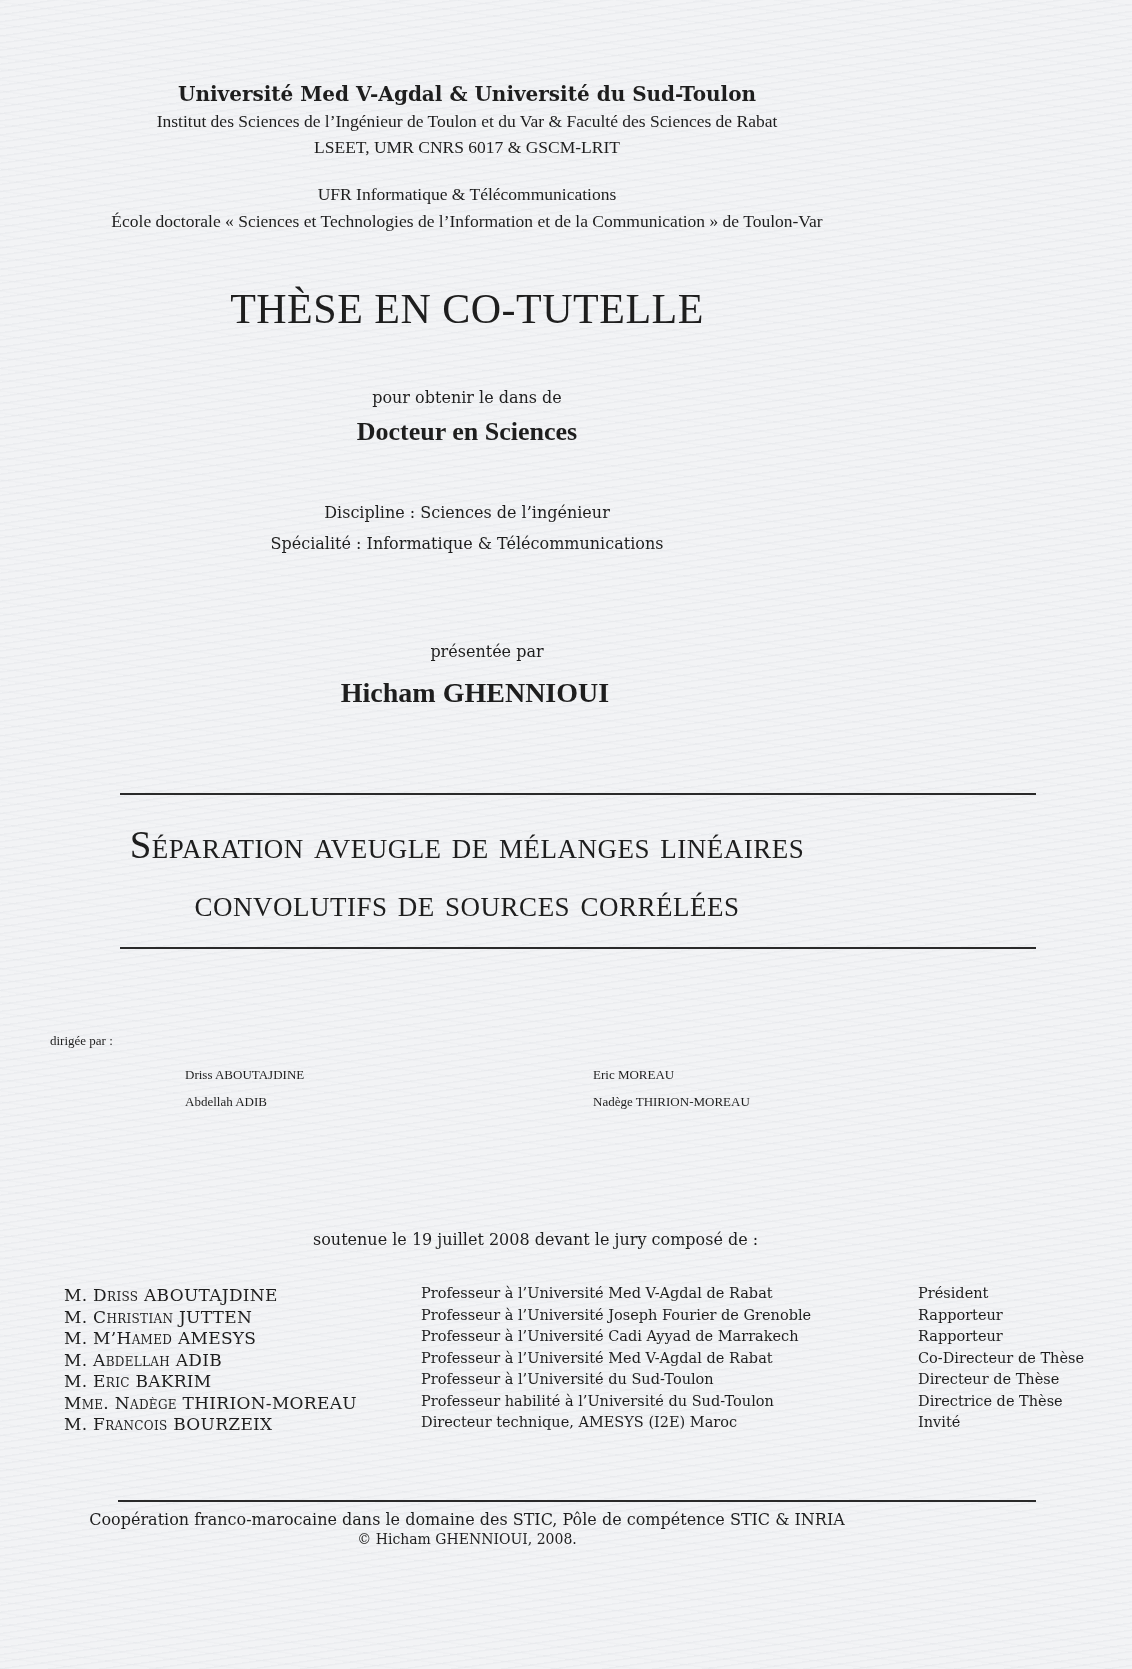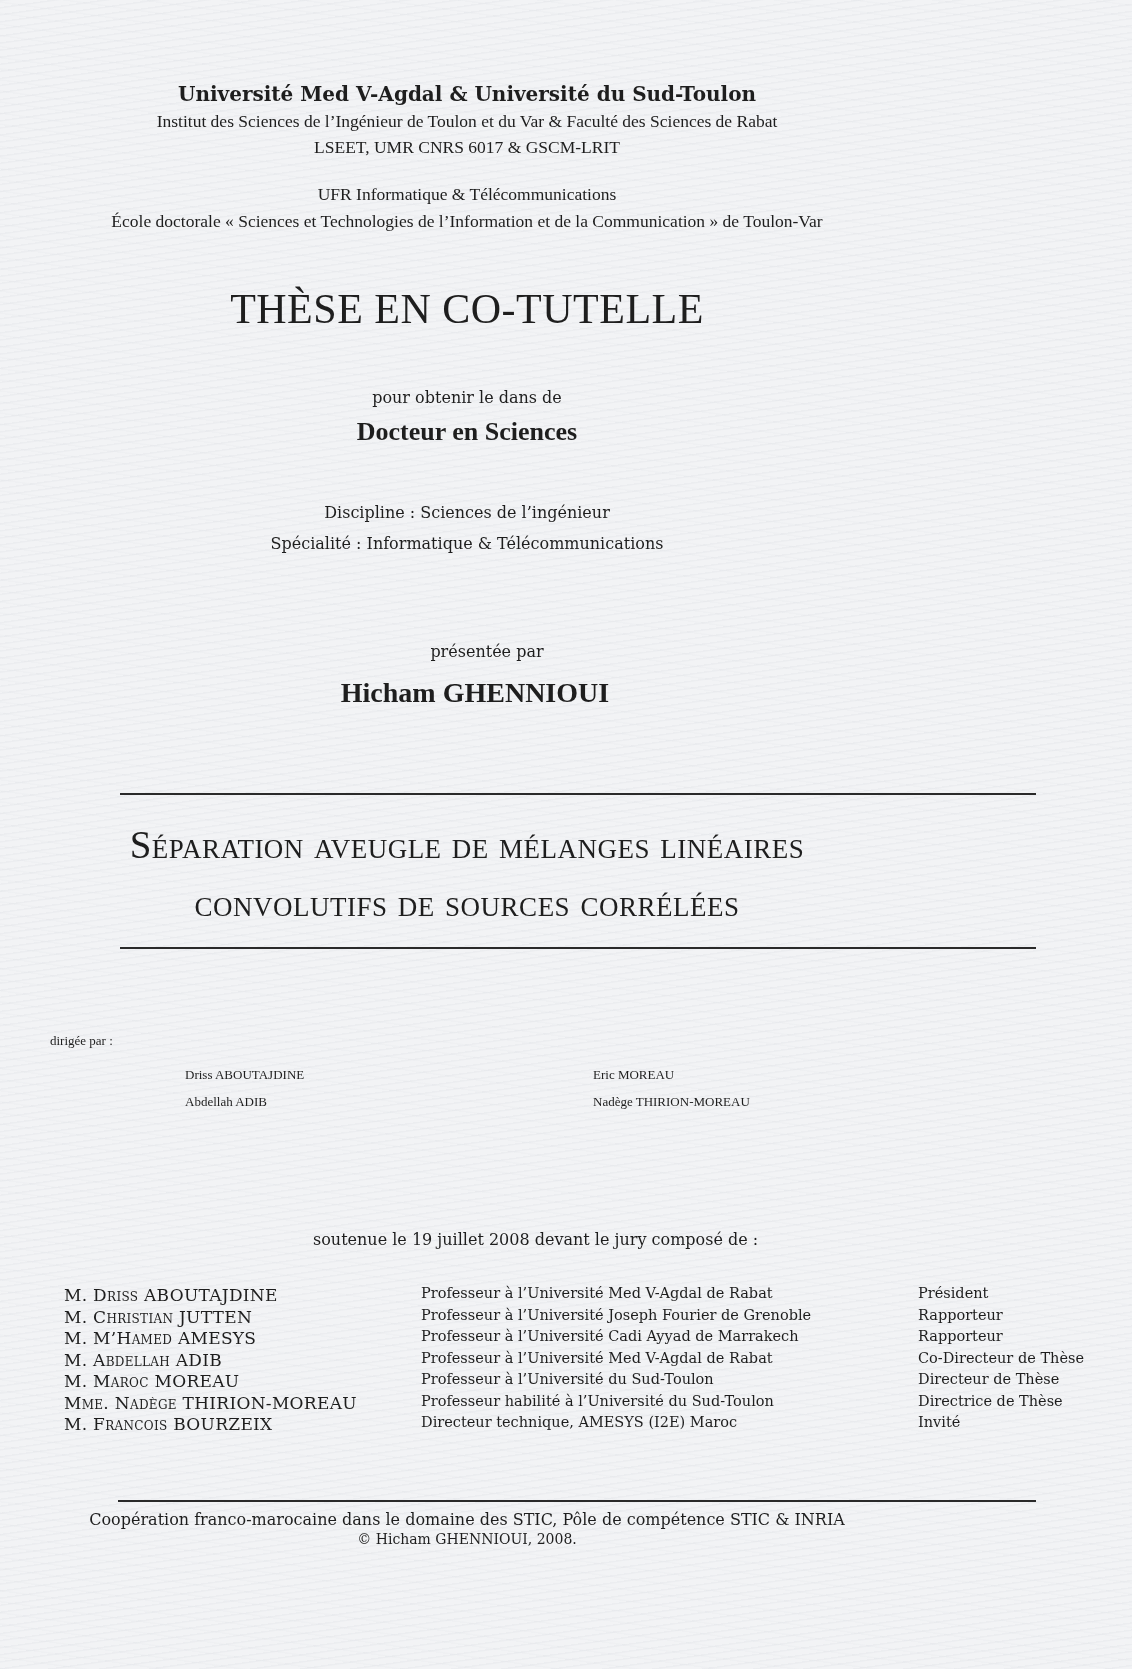--- a/index.html
+++ b/index.html
@@ -78,21 +78,21 @@
     <span class="jury-name">M. M’Hamed AMESYS</span>
     <span class="jury-aff">Professeur à l’Université Cadi Ayyad de Marrakech</span>
     <span class="jury-role">Rapporteur</span>
   </div>
   <div class="jury-row" style="top:1349.5px;padding-left:48px;">
     <span class="jury-name">M. Abdellah ADIB</span>
     <span class="jury-aff">Professeur à l’Université Med V-Agdal de Rabat</span>
     <span class="jury-role">Co-Directeur de Thèse</span>
   </div>
   <div class="jury-row" style="top:1371px;">
-    <span class="jury-name">M. Maroc MOREAU</span>
+    <span class="jury-name">M. Eric BAKRIM</span>
     <span class="jury-aff">Professeur à l’Université du Sud-Toulon</span>
     <span class="jury-role">Directeur de Thèse</span>
   </div>
   <div class="jury-row" style="top:1392.5px;">
     <span class="jury-name">Mme. Nadège THIRION-MOREAU</span>
     <span class="jury-aff">Professeur habilité à l’Université du Sud-Toulon</span>
     <span class="jury-role">Directrice de Thèse</span>
   </div>
   <div class="jury-row" style="top:1414px;">
     <span class="jury-name">M. Francois BOURZEIX</span>

